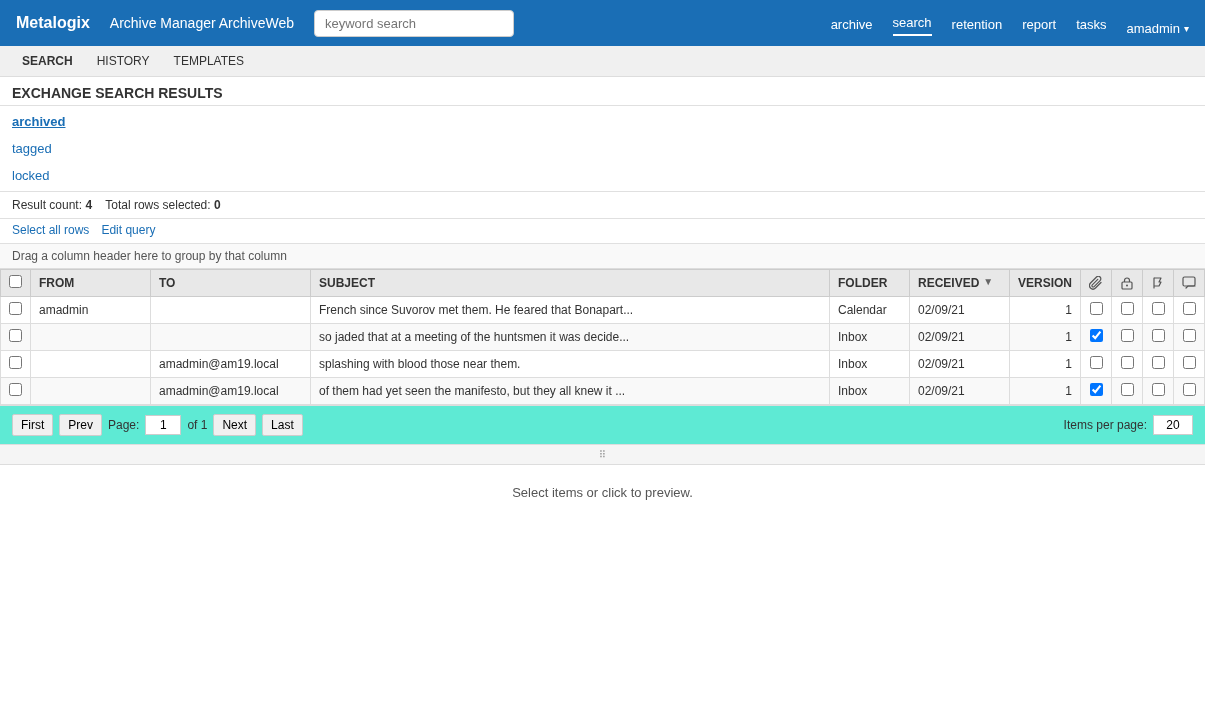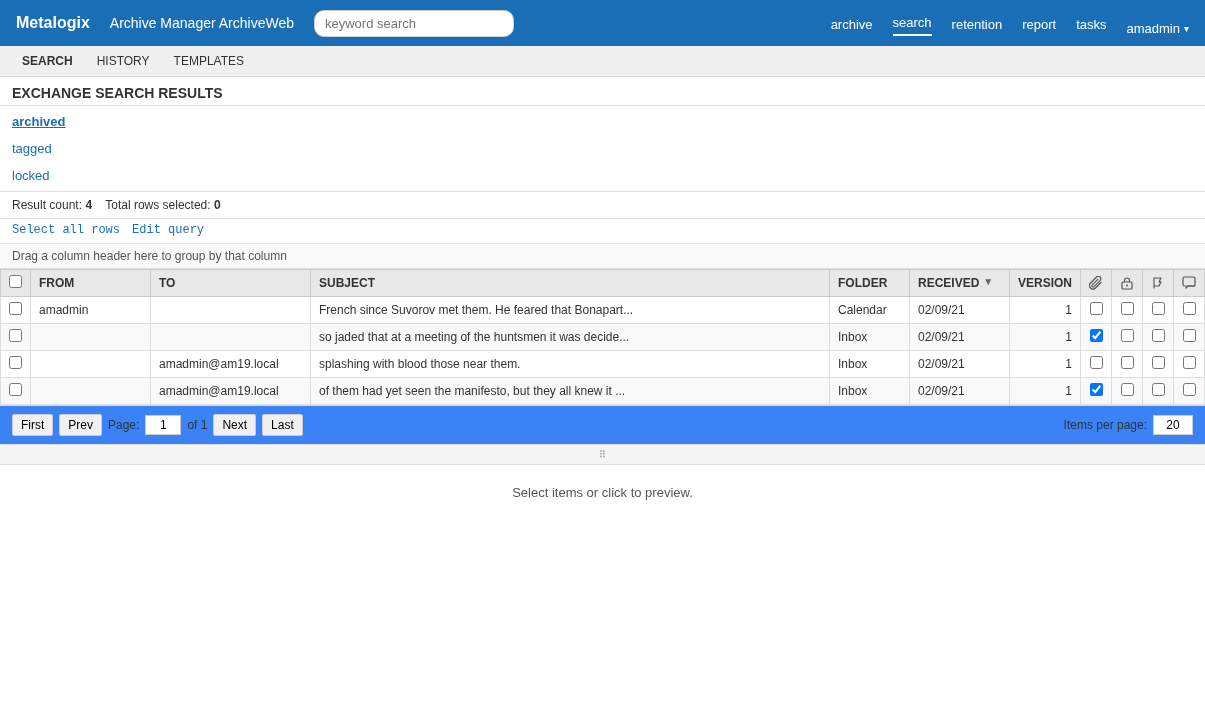--- a/index.html
+++ b/index.html
@@ -30,21 +30,21 @@
       font-size: 14px;
       white-space: nowrap;
     }
     .header-search {
       margin-left: 8px;
     }
     .header-search input {
       width: 200px;
       padding: 5px 10px;
       border: 1px solid #ccc;
-      border-radius: 10px;
+      border-radius: 4px;
       font-size: 13px;
       background: #fff;
       color: #999;
     }
     .header-nav {
       margin-left: auto;
       display: flex;
       align-items: flex-end;
       gap: 20px;
     }
@@ -124,21 +124,20 @@
       padding: 6px 12px;
       border-bottom: 1px solid #e0e0e0;
       font-size: 12px;
       color: #333;
     }
     .results-actions {
       padding: 4px 12px 6px;
       border-bottom: 1px solid #e0e0e0;
       display: flex;
       gap: 12px;
-      font-family: Liberation Mono, monospace;
     }
     .results-actions a {
       color: #1a6eb5;
       text-decoration: none;
       font-size: 12px;
       cursor: pointer;
     }
 
     
     .drag-hint {
@@ -201,21 +200,21 @@
     }
 
     
     .pagination-bar {
       display: flex;
       align-items: center;
       padding: 8px 12px;
       border-top: 1px solid #ddd;
       border-bottom: 1px solid #ddd;
       gap: 6px;
-      background: #3b82f6;
+      background: #5eead4;
     }
     .pagination-bar button {
       padding: 3px 8px;
       font-size: 12px;
       border: 1px solid #ccc;
       background: #f0f0f0;
       cursor: pointer;
       border-radius: 2px;
     }
     .pagination-bar button:disabled { color: #aaa; cursor: default; }

